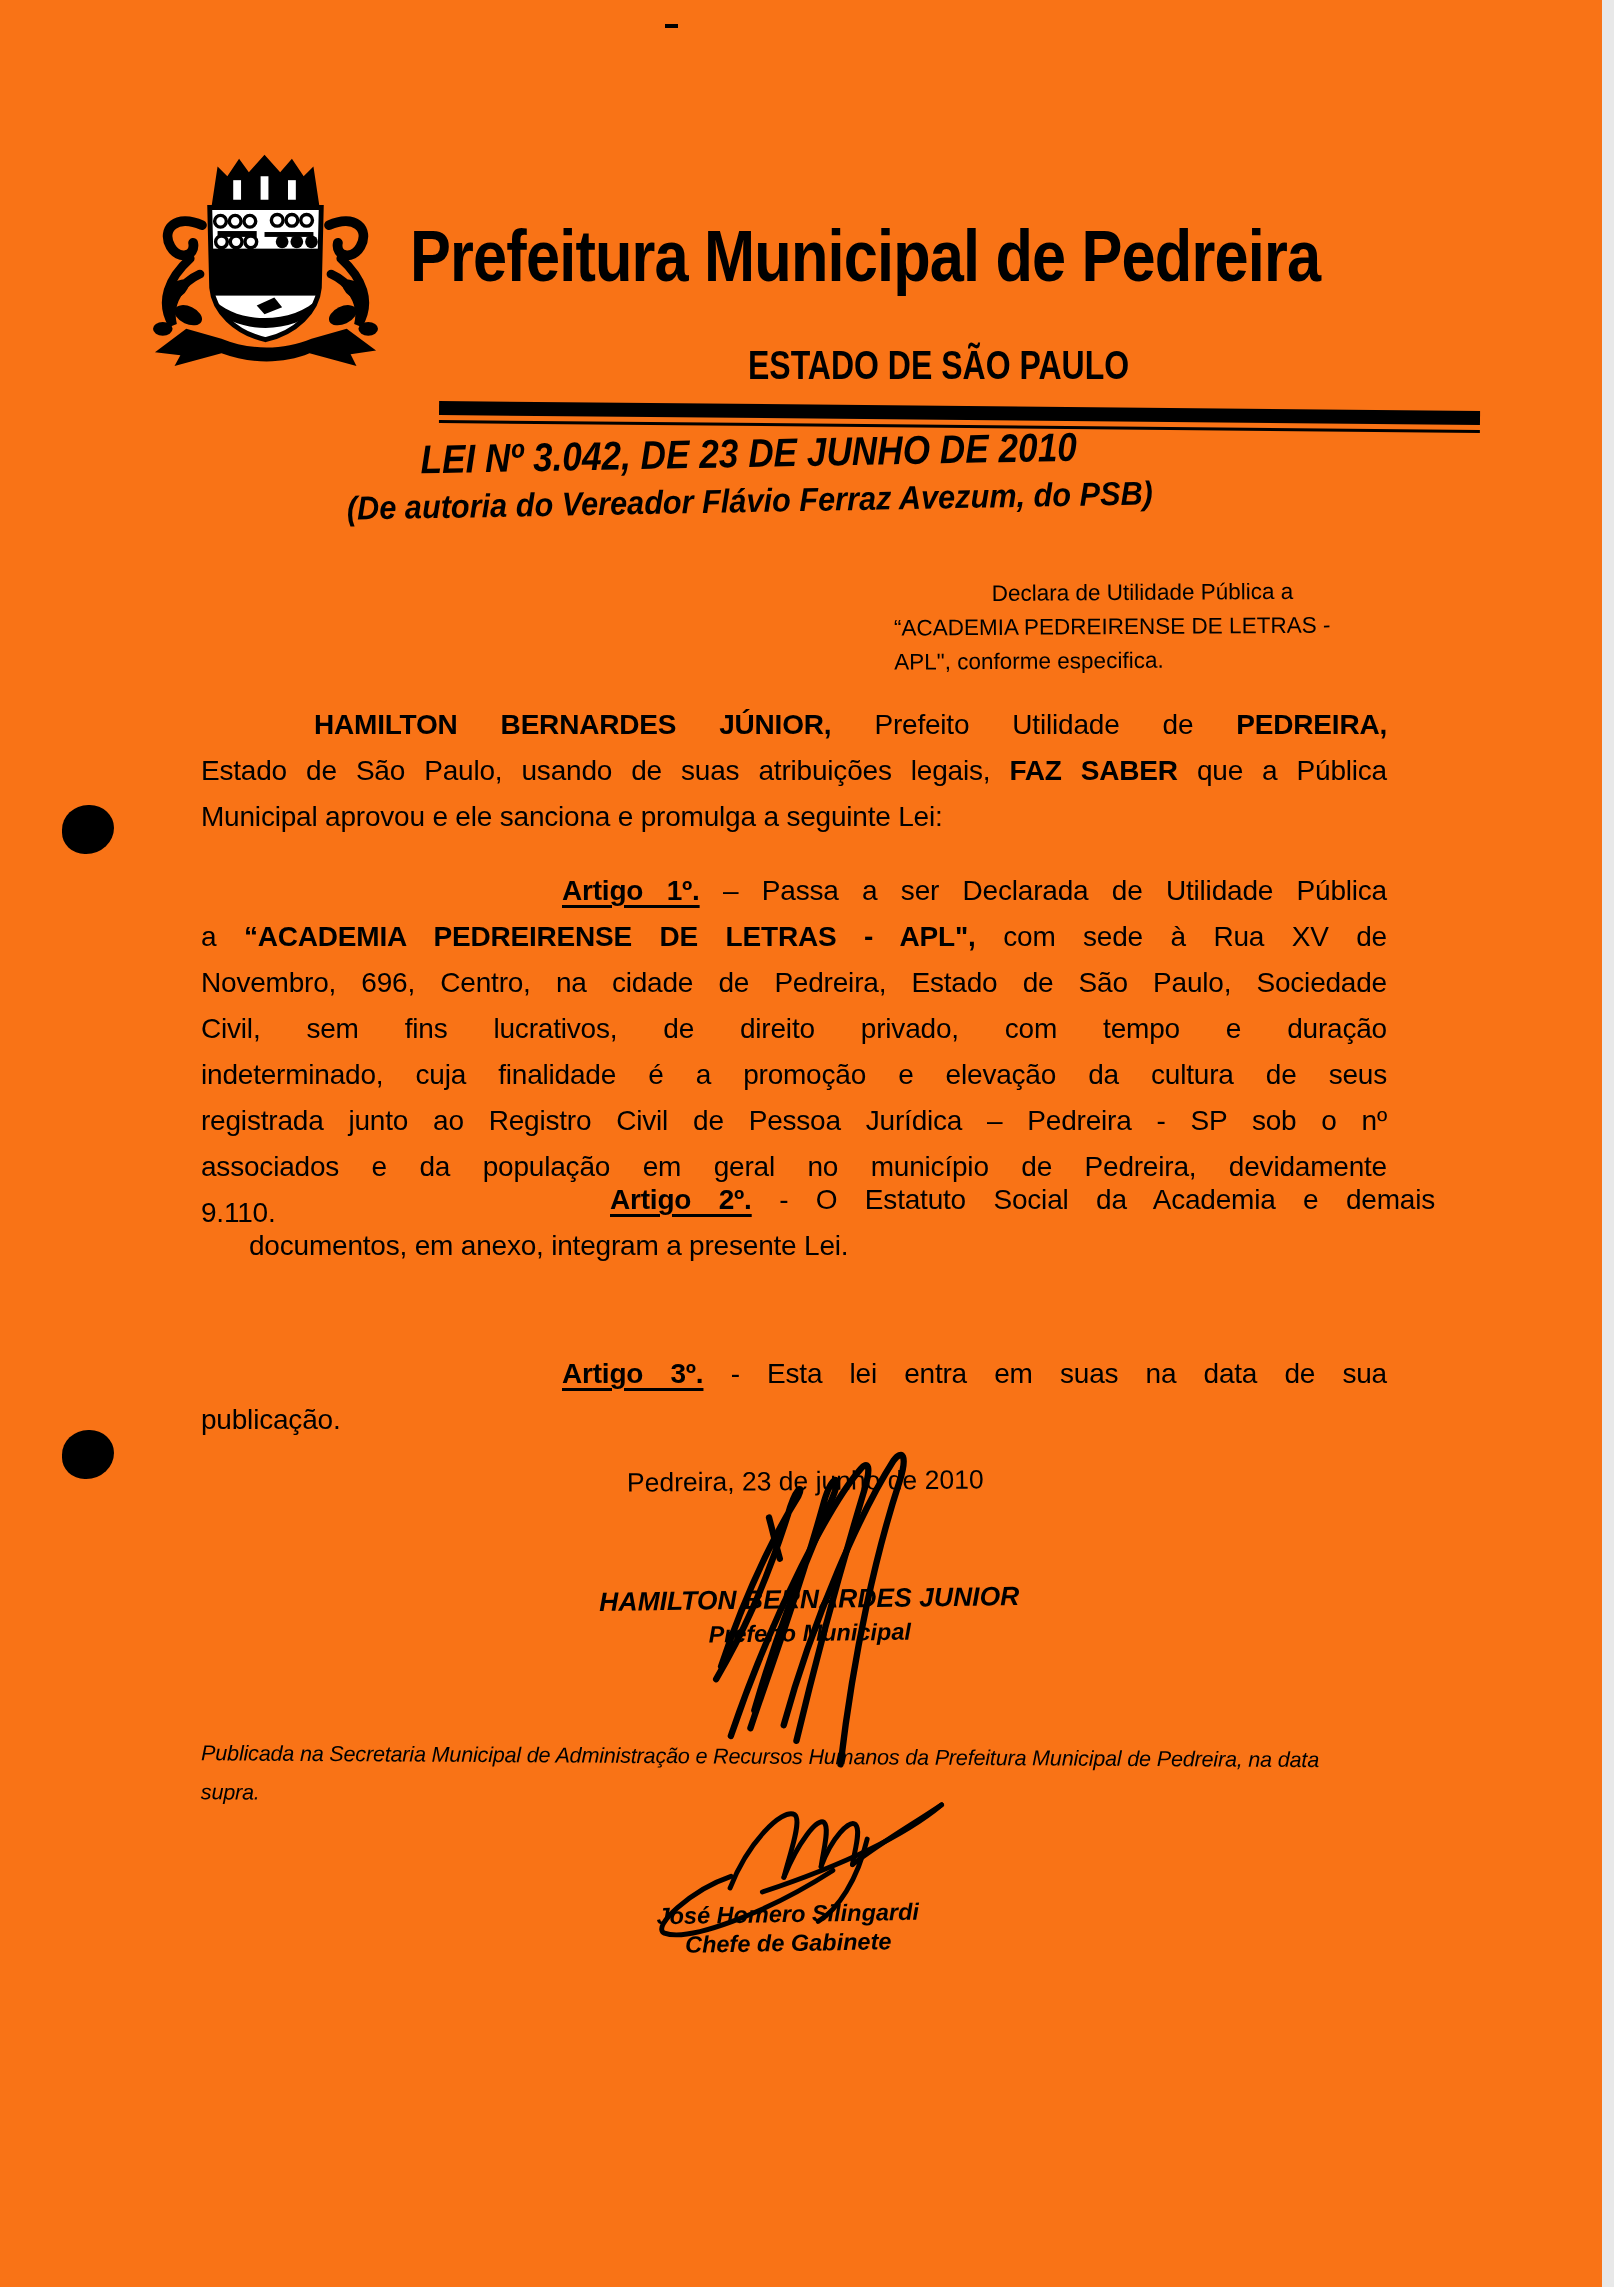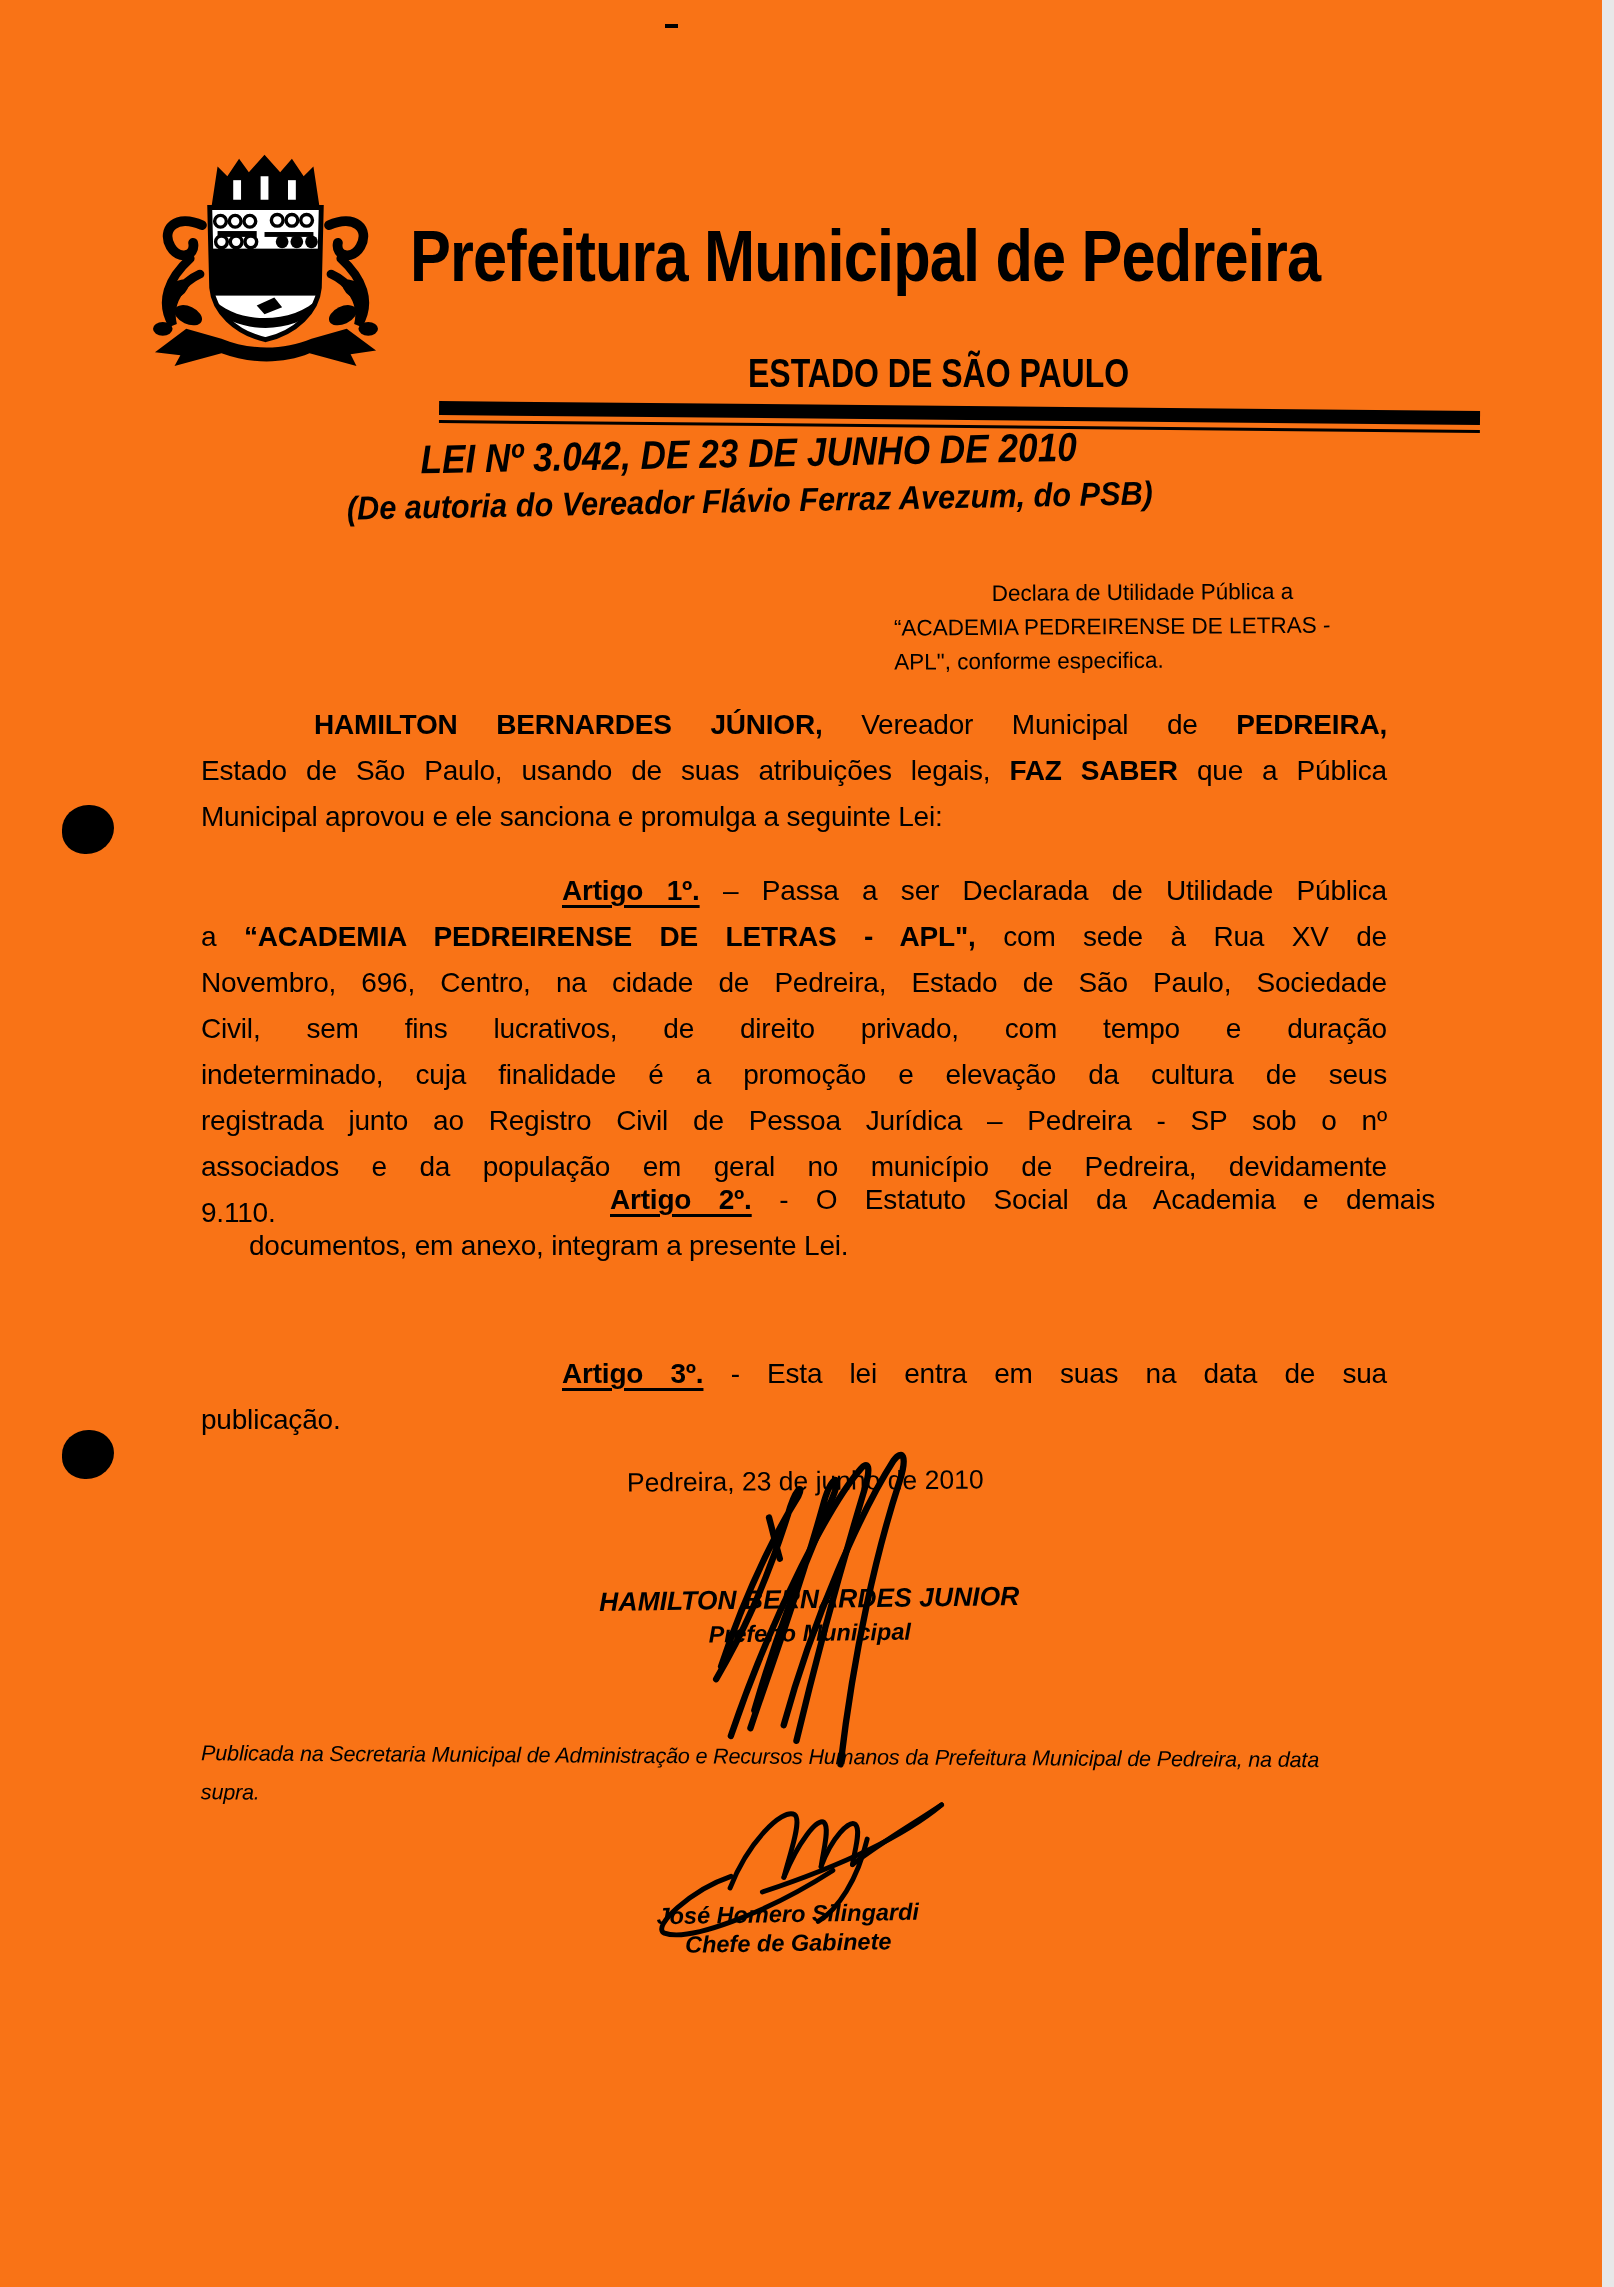--- a/index.html
+++ b/index.html
@@ -11,21 +11,21 @@
   .b{font-weight:bold;}
   .u{text-decoration:underline;text-decoration-thickness:2.9px;text-underline-offset:4.9px;}
   
   .par{left:201px;width:1186px;font-size:28px;line-height:46px;letter-spacing:-0.2px;}
   .bl{height:46px;text-align:justify;text-align-last:justify;white-space:normal;}
   .bl.last{text-align:left;text-align-last:left;}
   .condense{display:inline-block;transform-origin:0 50%;}
   .condense.center{transform-origin:50% 50%;}
   
   .h-title{left:410px;top:214px;font-weight:bold;font-size:73px;white-space:nowrap;letter-spacing:-1px;}
-  .h-sub{left:748px;top:351px;font-weight:bold;font-size:40px;white-space:nowrap;}
+  .h-sub{left:748px;top:343px;font-weight:bold;font-size:40px;white-space:nowrap;}
   .h-rule{left:439px;top:406px;width:1041px;transform:rotate(0.55deg);}
   .h-rule .bar1{height:13.7px;background:#000;}
   .h-rule .bar2{height:3.9px;background:#000;margin-top:4.9px;}
   
   .law{left:284px;top:431px;width:931px;text-align:center;transform:rotate(-1.1deg);
        font-style:italic;font-weight:bold;white-space:nowrap;}
   .law .l1{font-size:40px;height:51px;}
   .law .l2{font-size:33px;}
   
   .summary{left:894px;top:576px;width:459px;font-size:22.5px;line-height:34px;transform:rotate(-0.4deg);}
@@ -113,21 +113,21 @@
     <div class="l2"><span class="condense center" style="transform:scaleX(0.93);">(De autoria do Vereador Flávio Ferraz Avezum, do PSB)</span></div>
   </div>
 
   <div class="abs summary">
     <div style="text-indent:98px;">Declara de Utilidade Pública a</div>
     <div>“ACADEMIA PEDREIRENSE DE LETRAS -</div>
     <div>APL", conforme especifica.</div>
   </div>
 
   <div class="abs par" style="top:702px;">
-    <div class="bl" style="text-indent:113px;"><span class="b">HAMILTON BERNARDES JÚNIOR,</span><span> Vereador Municipal de </span><span class="b">PEDREIRA,</span></div>
+    <div class="bl" style="text-indent:113px;"><span class="b">HAMILTON BERNARDES JÚNIOR,</span><span> Prefeito Utilidade de </span><span class="b">PEDREIRA,</span></div>
     <div class="bl"><span>Estado de São Paulo, usando de suas atribuições legais, </span><span class="b">FAZ SABER</span><span> que a Pública</span></div>
     <div class="bl last">Municipal aprovou e ele sanciona e promulga a seguinte Lei:</div>
   </div>
 
   <div class="abs par" style="top:868px;">
     <div class="bl" style="text-indent:361px;"><span class="b u">Artigo 1º.</span><span> – Passa a ser Declarada de Utilidade Pública</span></div>
     <div class="bl"><span>a </span><span class="b">“ACADEMIA PEDREIRENSE DE LETRAS - APL",</span><span> com sede à Rua XV de</span></div>
     <div class="bl">Novembro, 696, Centro, na cidade de Pedreira, Estado de São Paulo, Sociedade</div>
     <div class="bl">Civil, sem fins lucrativos, de direito privado, com tempo e duração</div>
     <div class="bl">indeterminado, cuja finalidade é a promoção e elevação da cultura de seus</div>

